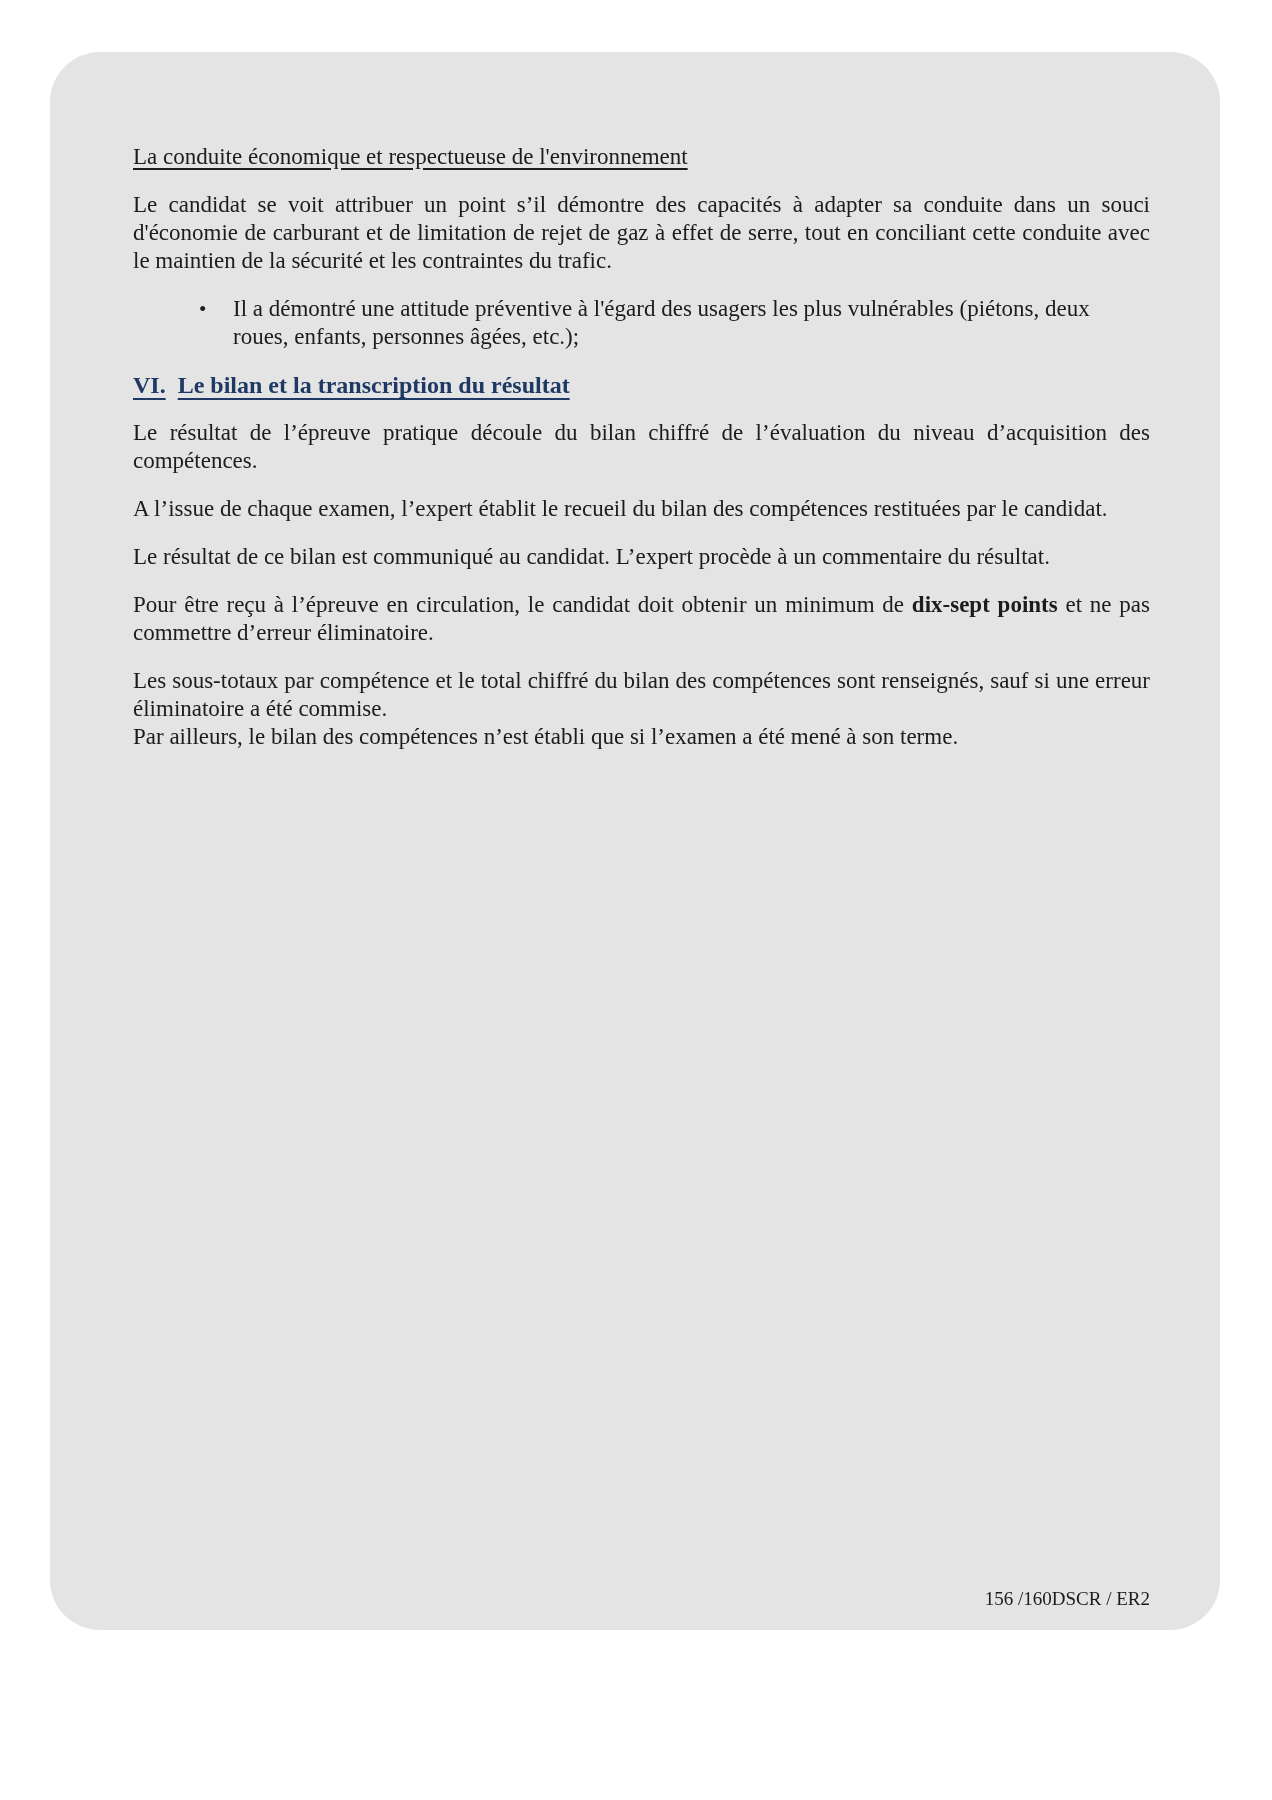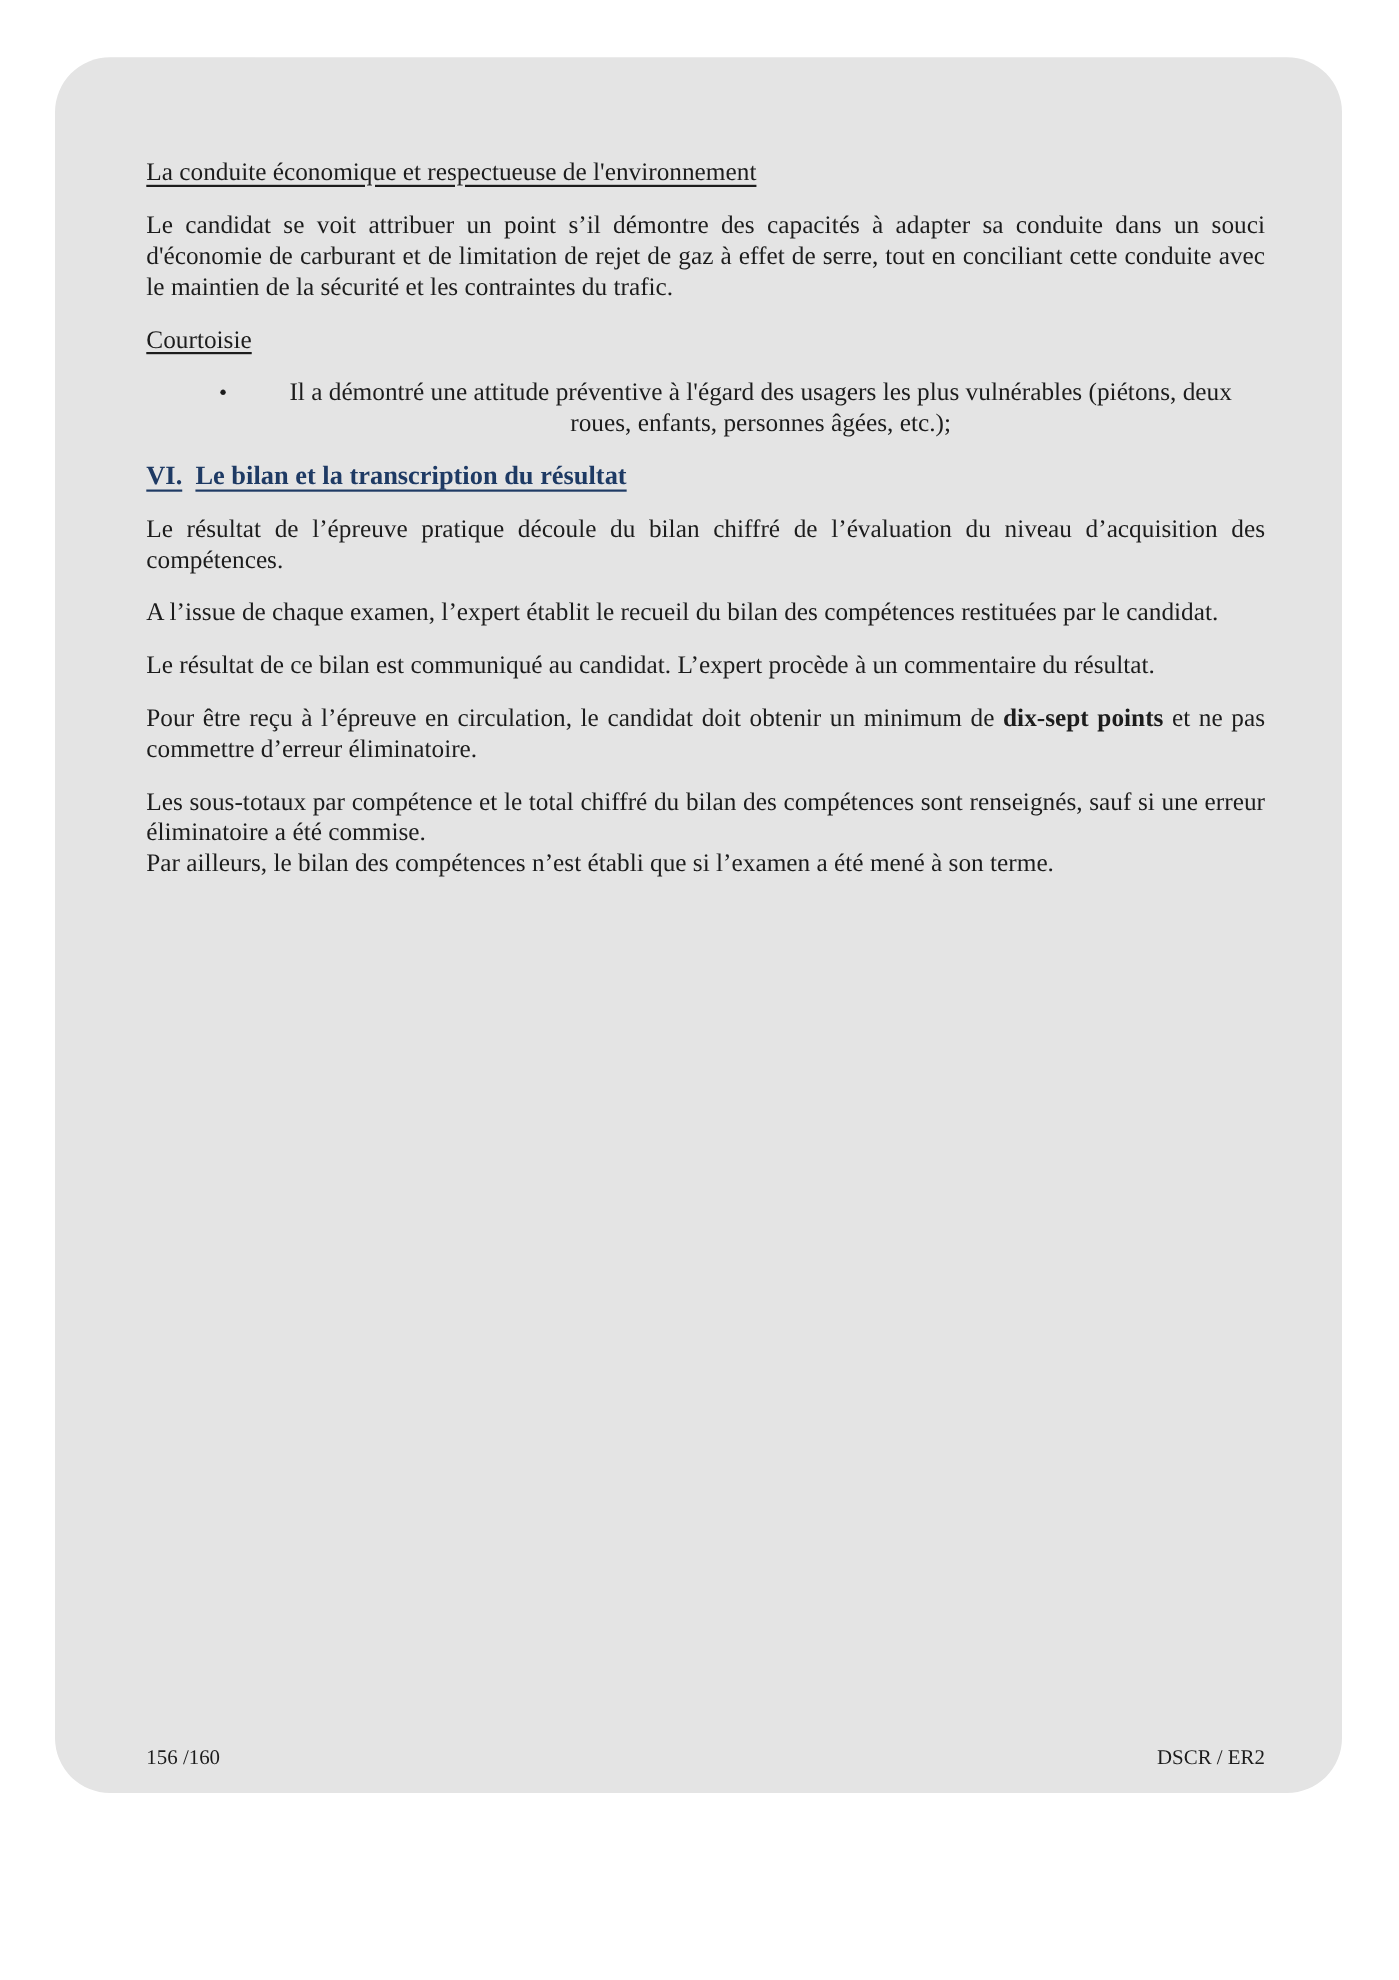--- a/index.html
+++ b/index.html
@@ -46,21 +46,21 @@
     margin: 0 0 20px 0;
   }
   ul.bullet-list {
     margin: 0 0 20px 0;
     padding: 0;
     list-style: none;
   }
   ul.bullet-list li {
     position: relative;
     padding-left: 100px;
-    text-align: center;
+    text-align: left;
   }
   ul.bullet-list li::before {
     content: "\2022";
     position: absolute;
     left: 66px;
     top: 0;
     font-size: 21px;
   }
   .section-heading {
     margin: 0 0 20px 0;
@@ -79,38 +79,37 @@
   }
   .no-gap {
     margin-bottom: 0 !important;
   }
   .footer {
     position: absolute;
     left: 83px;
     right: 70px;
     bottom: 20px;
     display: flex;
-    justify-content: space-between;
+    justify-content: flex-end;
     align-items: baseline;
     color: #1c1c1c;
     font-size: 19px;
   }
 </style>
 </head>
 <body>
 
 <div class="viewport">
   <div class="sheet">
     <div class="content">
 
       <div class="sub-heading">La conduite économique et respectueuse de l'environnement</div>
 
       <p>Le candidat se voit attribuer un point s’il démontre des capacités à adapter sa conduite dans un souci d'économie de carburant et de limitation de rejet de gaz à effet de serre, tout en conciliant cette conduite avec le maintien de la sécurité et les contraintes du trafic.</p>
 
-      <div class="sub-heading">Courtoisie</div>
 
 
       <ul class="bullet-list">
         <li>Il a démontré une attitude préventive à l'égard des usagers les plus vulnérables (piétons, deux roues, enfants, personnes âgées, etc.);</li>
       </ul>
 
       <div class="section-heading">
         <span class="num">VI.</span><span class="title">Le bilan et la transcription du résultat</span>
       </div>
 

